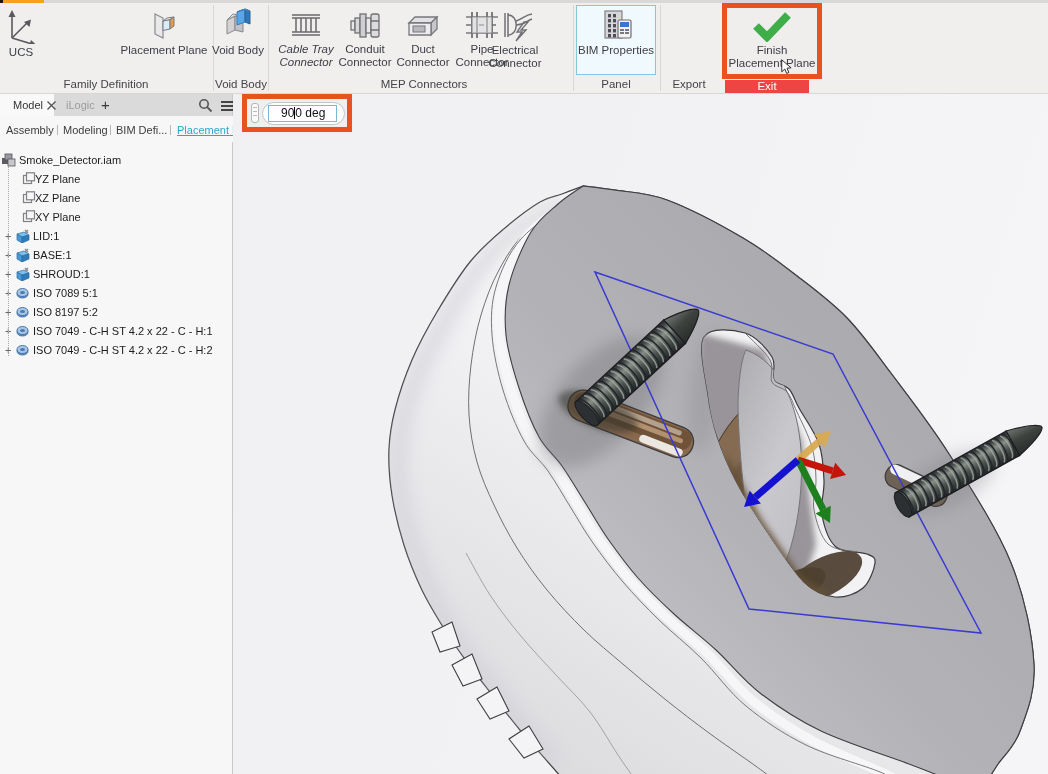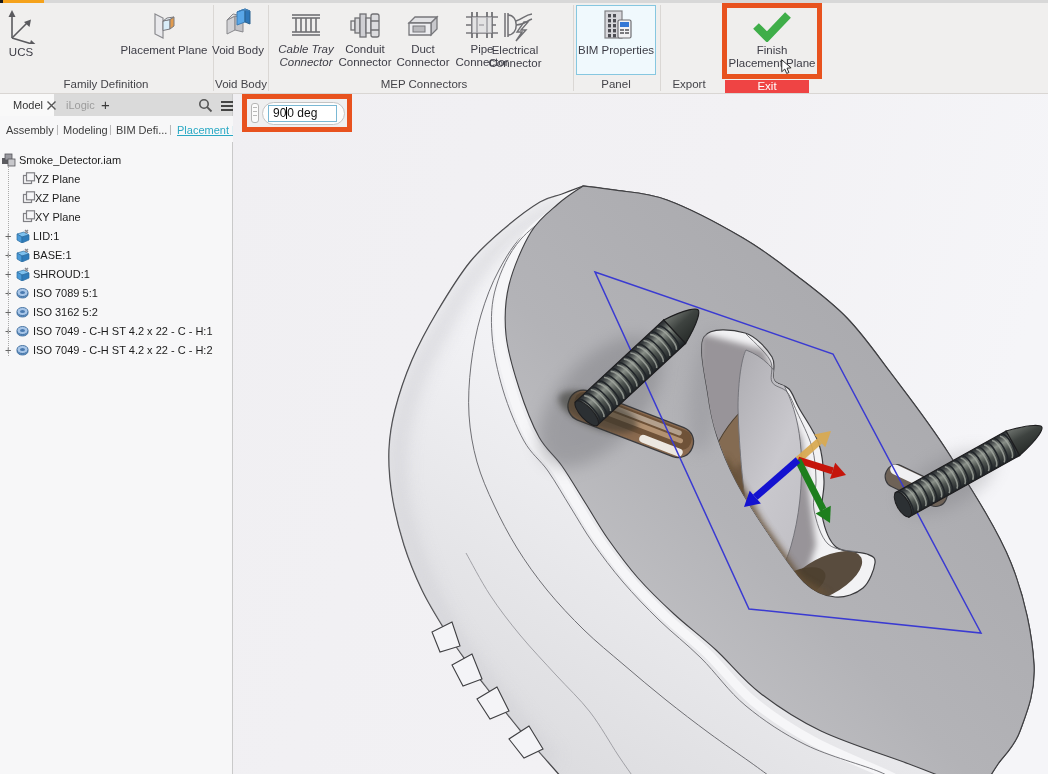--- a/index.html
+++ b/index.html
@@ -30,21 +30,21 @@
 #tree { position:absolute; left:0; top:50px; width:232px; }
 .ti { position:absolute; height:19px; font-size:11px; color:#1c1c1c; white-space:nowrap; }
 .ti svg { vertical-align:-3px; }
 
 #vp { position:absolute; left:233px; top:94px; width:815px; height:680px; background:#f1f0f3; }
 
 #overlay { position:absolute; left:242px; top:94px; width:110px; height:38px; border:5px solid #e8521e; background:#efeff0; }
 #grip { position:absolute; left:4px; top:4px; width:8px; height:20px; background:#fbfbfb; border:1px solid #b5b5b5; border-radius:3px; }
 #grip div { height:1px; background:#b9b9b9; margin:3px 1px 0 1px; }
 #pill { position:absolute; left:15px; top:3px; width:83px; height:23px; background:#fdfdfd; border:1px solid #c4c4c4; border-radius:12px; }
-#angin { position:absolute; left:21px; top:6px; width:69px; height:17px; background:#fff; border:1px solid #7ab8d4; font-size:12px; color:#111; padding-left:4px; line-height:15px; }
+#angin { position:absolute; left:21px; top:6px; width:69px; height:17px; background:#fff; border:1px solid #7ab8d4; font-size:12px; color:#111; padding-left:12px; line-height:15px; }
 </style>
 </head>
 <body>
 <div id="app">
   <div id="ribbon">
       <div class="vsep" style="left:213px;"></div>
       <div class="vsep" style="left:268px;"></div>
       <div class="vsep" style="left:573px;"></div>
       <div class="vsep" style="left:660px;"></div>
       <div id="bimsel"></div>
@@ -286,21 +286,21 @@
             </svg></span>
           <span style="position:absolute;left:33px;top:2px;">ISO 7089 5:1</span>
         </div>
         <div class="ti" style="left:0;top:160px;width:232px;">
           <span style="position:absolute;left:5px;top:2px;font-size:11px;color:#666;">+</span>
           <span style="position:absolute;left:15px;top:1px;"><svg width="15" height="13" viewBox="0 0 15 13" style="vertical-align:-3px">
               <path d="M2 8 C2 5.5 4.5 4 7.5 4 C10.5 4 13 5.5 13 8 C13 10.5 10.5 12 7.5 12 C4.5 12 2 10.5 2 8 Z" fill="#6f9fd0" stroke="#2f5f93" stroke-width="0.8"></path>
               <path d="M2 6.5 C2 4 4.5 2.5 7.5 2.5 C10.5 2.5 13 4 13 6.5 C13 9 10.5 10.5 7.5 10.5 C4.5 10.5 2 9 2 6.5 Z" fill="#a8c6e8" stroke="#2f5f93" stroke-width="0.8"></path>
               <ellipse cx="7.5" cy="6.5" rx="2.5" ry="1.5" fill="#4a7ab0"></ellipse>
             </svg></span>
-          <span style="position:absolute;left:33px;top:2px;">ISO 3162 5:2</span>
+          <span style="position:absolute;left:33px;top:2px;">ISO 8197 5:2</span>
         </div>
         <div class="ti" style="left:0;top:179px;width:232px;">
           <span style="position:absolute;left:5px;top:2px;font-size:11px;color:#666;">+</span>
           <span style="position:absolute;left:15px;top:1px;"><svg width="15" height="13" viewBox="0 0 15 13" style="vertical-align:-3px">
               <path d="M2 8 C2 5.5 4.5 4 7.5 4 C10.5 4 13 5.5 13 8 C13 10.5 10.5 12 7.5 12 C4.5 12 2 10.5 2 8 Z" fill="#6f9fd0" stroke="#2f5f93" stroke-width="0.8"></path>
               <path d="M2 6.5 C2 4 4.5 2.5 7.5 2.5 C10.5 2.5 13 4 13 6.5 C13 9 10.5 10.5 7.5 10.5 C4.5 10.5 2 9 2 6.5 Z" fill="#a8c6e8" stroke="#2f5f93" stroke-width="0.8"></path>
               <ellipse cx="7.5" cy="6.5" rx="2.5" ry="1.5" fill="#4a7ab0"></ellipse>
             </svg></span>
           <span style="position:absolute;left:33px;top:2px;">ISO 7049 - C-H ST 4.2 x 22 - C - H:1</span>
         </div>

